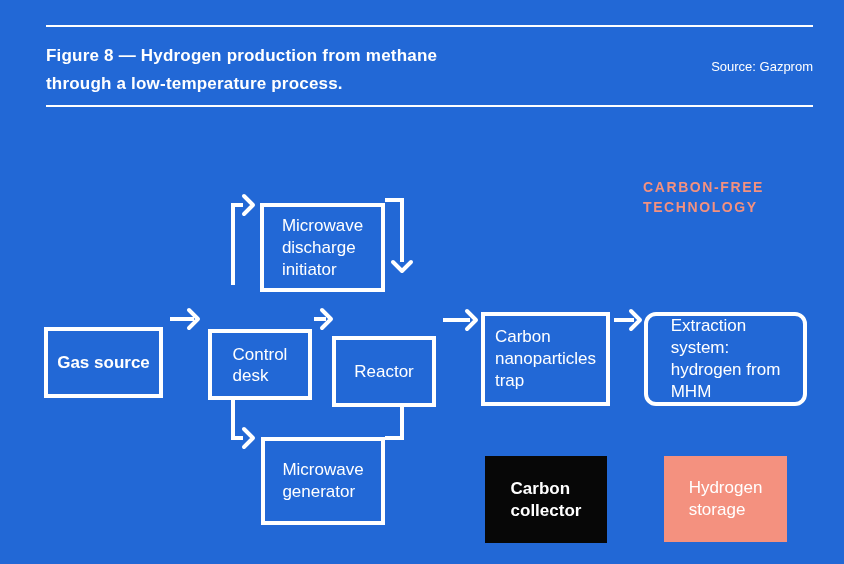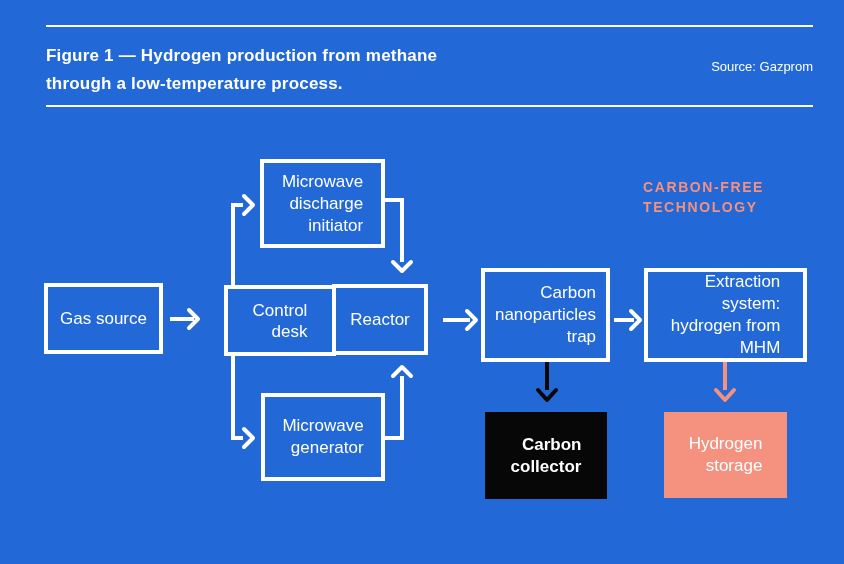--- a/index.html
+++ b/index.html
@@ -35,32 +35,33 @@
   .connectors{position:absolute;left:0;top:0;z-index:1;}
   .connectors path,.connectors polyline{fill:none;stroke-width:4px;}
   .arrow-white{stroke:var(--white);}
   .arrow-black{stroke:var(--black);}
   .arrow-salmon{stroke:var(--salmon);}
   .connectors polyline{stroke-linecap:round;stroke-linejoin:round;}
   .node{
     position:absolute;z-index:2;
     box-sizing:border-box;
     display:flex;align-items:center;justify-content:center;
-    text-align:right;white-space:pre-line;
+    text-align:left;white-space:pre-line;
     font-size:17px;line-height:21px;
     background:var(--blue);color:#fff;
     border:4px solid var(--white);
+    margin-top:44px;
   }
-  .n-gas{left:44px;top:283px;width:119px;height:71px;}
-  .n-control{left:224px;top:285px;width:112px;height:71px;}
+  .n-gas{left:44px;top:283px;width:119px;height:71px;font-weight:bold;}
+  .n-control{left:208px;top:285px;width:104px;height:71px;}
   .n-initiator{left:260px;top:159px;width:125px;height:89px;line-height:22px;}
   .n-generator{left:261px;top:393px;width:124px;height:88px;line-height:22px;}
-  .n-reactor{left:332px;top:284px;width:96px;height:71px;}
+  .n-reactor{left:332px;top:292px;width:104px;height:71px;}
   .n-trap{left:481px;top:268px;width:129px;height:94px;line-height:22px;}
-  .n-extraction{left:644px;top:268px;width:163px;height:94px;line-height:22px;}
+  .n-extraction{left:644px;top:268px;width:163px;height:94px;line-height:22px;border-radius:12px;}
   .n-collector{
     left:485px;top:412px;width:122px;height:87px;
     background:var(--black);border:none;font-weight:bold;line-height:22px;
   }
   .n-storage{
     left:664px;top:412px;width:123px;height:86px;
     background:var(--salmon);border:none;font-weight:normal;line-height:22px;
   }
   .badge{
     position:absolute;left:643px;top:177px;z-index:2;
@@ -68,21 +69,21 @@
     font-size:14px;font-weight:bold;letter-spacing:1.6px;
     line-height:20px;white-space:pre-line;
   }
 </style>
 </head>
 <body>
 
 <div class="canvas">
 
   <div class="rule rule-top"></div>
-  <div class="title">Figure 1 — Hydrogen production from methane
+  <div class="title">Figure 8 — Hydrogen production from methane
 through a low-temperature process.</div>
   <div class="source">Source: Gazprom</div>
   <div class="rule rule-bottom"></div>
 
   <svg class="connectors" width="844" height="564" viewBox="0 0 844 564" aria-hidden="true">
     <g>
       <path class="arrow-white" d="M170,319 H194"></path>
       <polyline class="arrow-white" points="189,310 198,319 189,328"></polyline>
     </g>
     <g>

